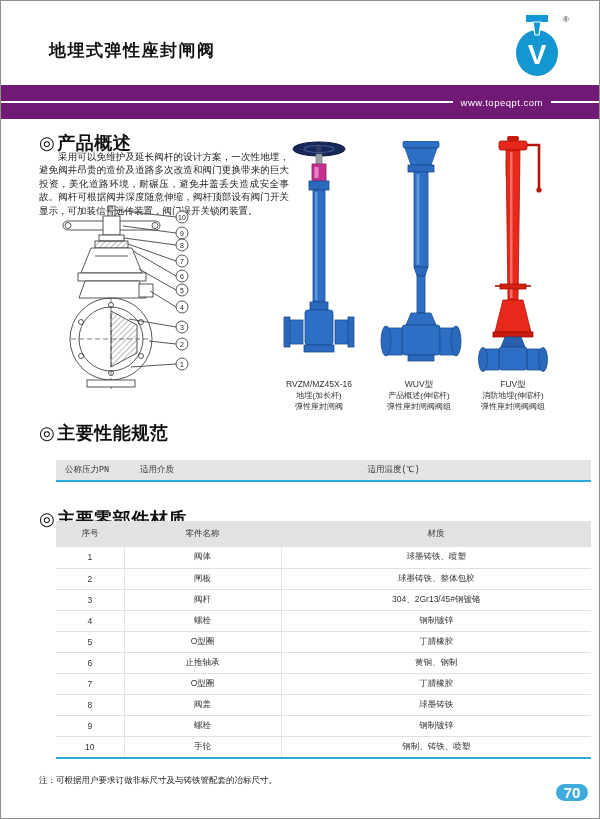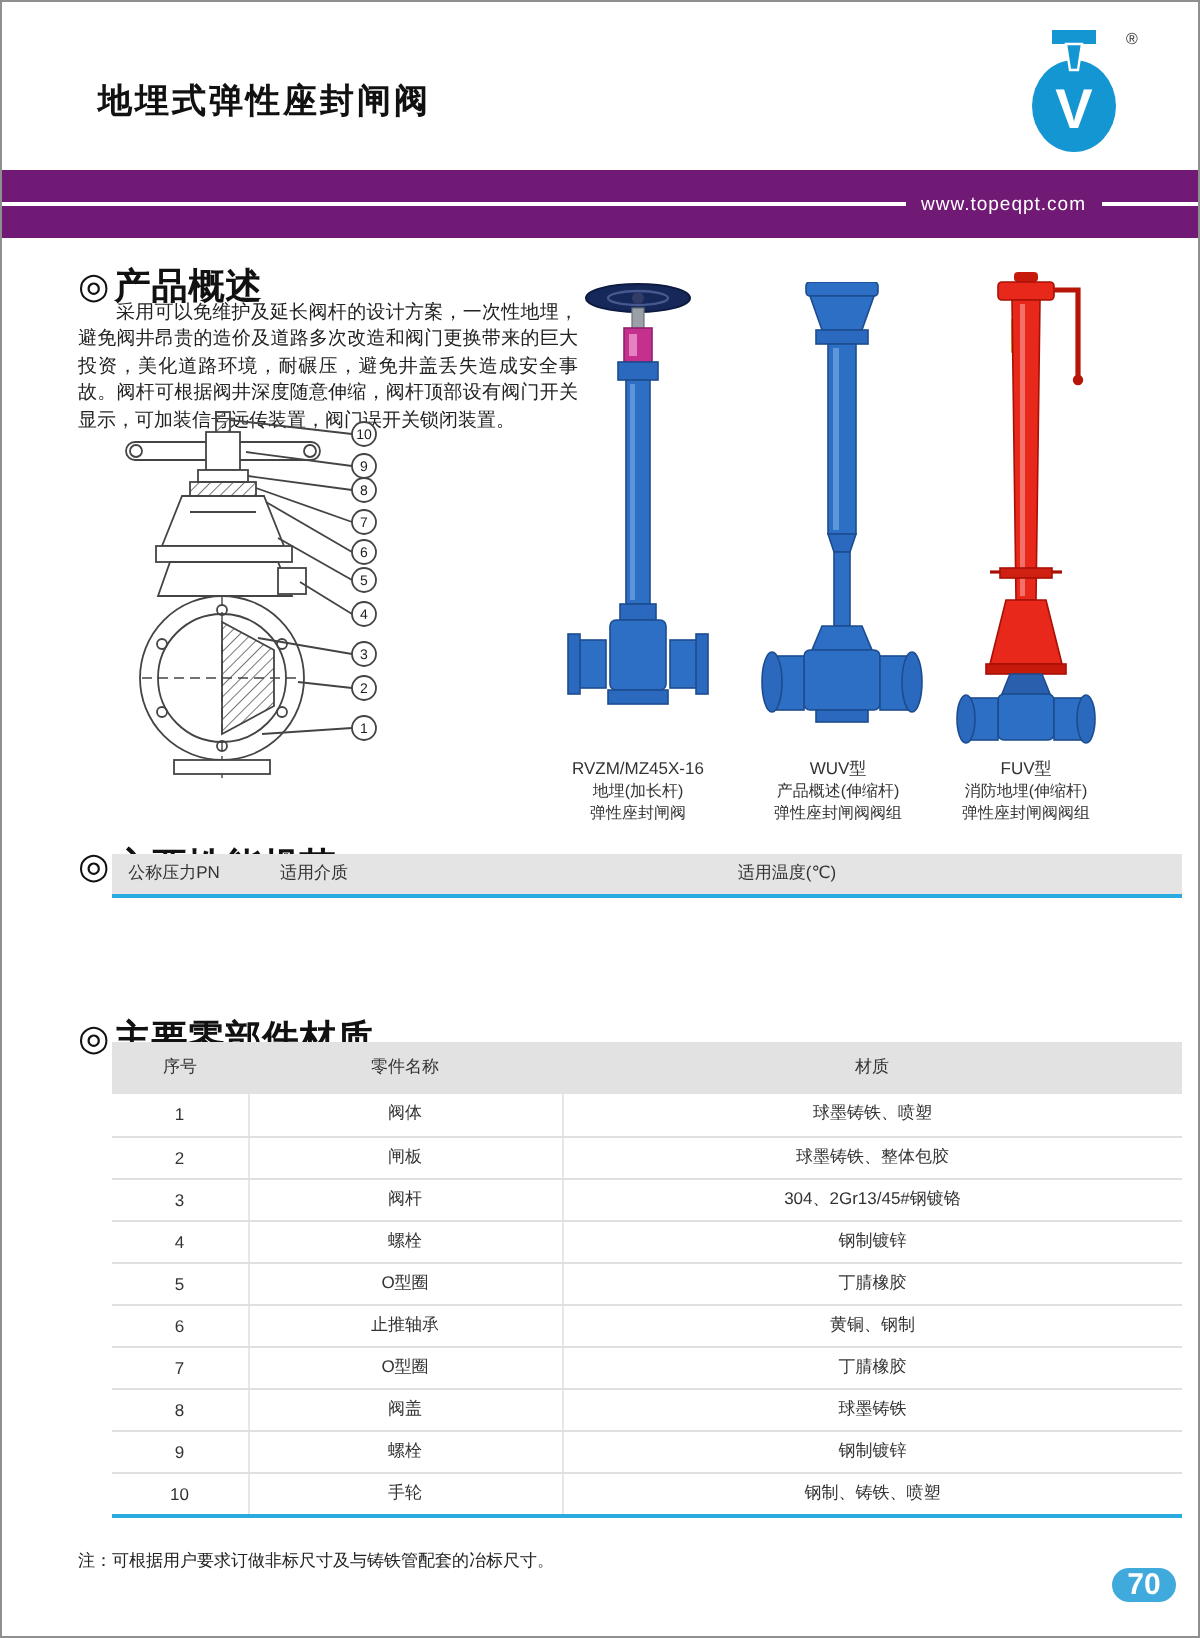--- a/index.html
+++ b/index.html
@@ -27,21 +27,21 @@
     position:absolute; left:38px; top:149px; width:250px;
     font-size:9.5px; line-height:13.4px; color:#222; text-align:justify; text-indent:2em;
   }
   
   .diagram { position:absolute; left:48px; top:200px; }
   .product { position:absolute; }
   .plabel { position:absolute; width:120px; text-align:center; font-size:8px; line-height:11px; color:#333; }
   .plabel .model { font-size:8.5px; }
   
   .tblwrap { position:absolute; left:55px; width:535px; border-bottom:2px solid #2aabe0; }
-  .t1 { top:426px; }
+  .t1 { top:459px;font-family:Liberation Mono, monospace; }
   .t2 { top:520px; }
   table { width:100%; border-collapse:collapse; table-layout:fixed; }
   th, td { text-align:center; color:#333; font-weight:normal; font-size:8.5px; padding:0 4px; }
   .t1 th { background:#e4e4e4; height:20px; }
   .t1 td { height:40px; background:#fff; }
   .t1 td + td { border-left:1px solid #e3e3e3; }
   .t1 .c1 { width:62px; } .t1 .c2 { width:78px; }
   .t2 th { background:#e2e2e2; height:26px; }
   .t2 td { height:21px; background:#fff; border-bottom:1px solid #e0e0e0; }
   .t2 tr:last-child td { border-bottom:none; }

